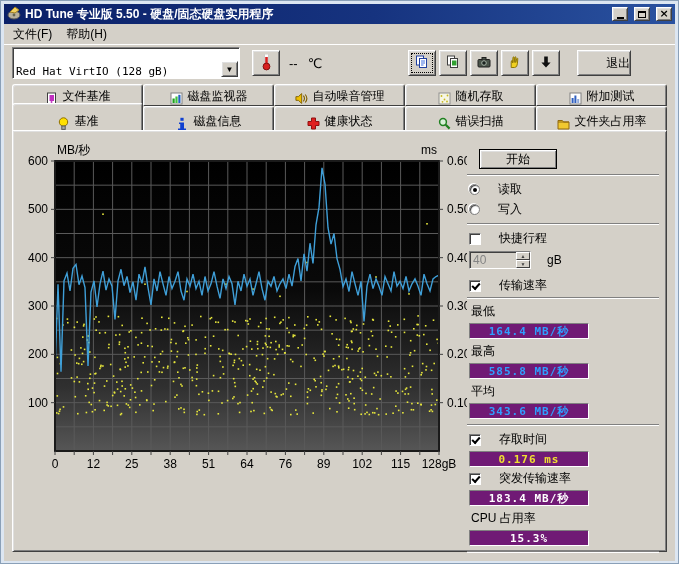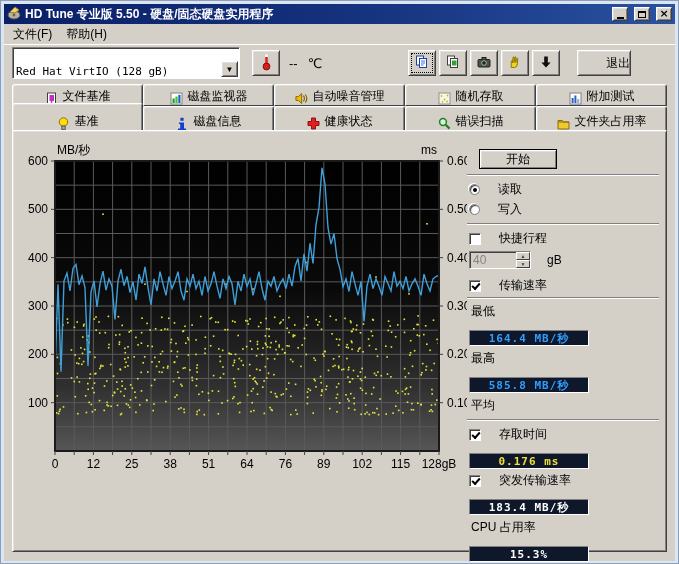--- a/index.html
+++ b/index.html
@@ -102,21 +102,21 @@
     border:1px solid;border-color:#808080 #fff #fff #808080;
     box-shadow:inset 1px 1px 0 #404040;
     display:flex;align-items:center;}
   .spin-box input{border:none;background:transparent;color:#848484;width:40px;font-size:12px;padding-left:3px;font-family:"Liberation Sans",sans-serif;outline:none;}
   .spin-btns{margin-left:auto;display:flex;flex-direction:column;}
   .spin-btns div{width:14px;height:8px;background:#d4d0c8;
     border:1px solid;border-color:#fff #404040 #404040 #fff;
     font-size:5px;line-height:6px;text-align:center;color:#404040;}
   .unit{margin-left:14px;}
   .grp-label{margin:4px 0 2px 6px;}
-  .lcd{width:120px;height:16px;margin:10px 0 2px 4px;background:#0f172a;
+  .lcd{width:120px;height:16px;margin:3px 0 2px 4px;background:#701a75;
     border:1px solid;border-color:#808080 #fff #fff #808080;
     display:flex;align-items:center;justify-content:center;
     font-family:"DejaVu Sans Mono","Liberation Mono",monospace;
     font-weight:bold;font-size:11px;letter-spacing:1px;white-space:nowrap;}
   .lcd.blue{color:#2f9fff;}
   .lcd.yellow{color:#f0e030;}
   .lcd.white{color:#fff;}
   text{font-family:"Liberation Sans","DejaVu Sans",sans-serif;}
 </style>
 </head>
@@ -998,20 +998,21 @@
         <div class="row" style="margin-top:8px;">
           <span class="checkbox checked"></span>
           <span>传输速率</span>
         </div>
         <div class="ctl-sep" style="margin-top:2px;margin-bottom:2px;"></div>
         <div class="grp-label">最低</div>
         <div class="lcd blue">164.4 MB/秒</div>
         <div class="grp-label">最高</div>
         <div class="lcd blue">585.8 MB/秒</div>
         <div class="grp-label">平均</div>
+        <div class="lcd blue">343.6 MB/秒</div>
         <div class="ctl-sep"></div>
         <div class="row" style="margin-top:0;">
           <span class="checkbox checked"></span>
           <span>存取时间</span>
         </div>
         <div class="lcd yellow">0.176 ms</div>
         <div class="row">
           <span class="checkbox checked"></span>
           <span>突发传输速率</span>
         </div>

